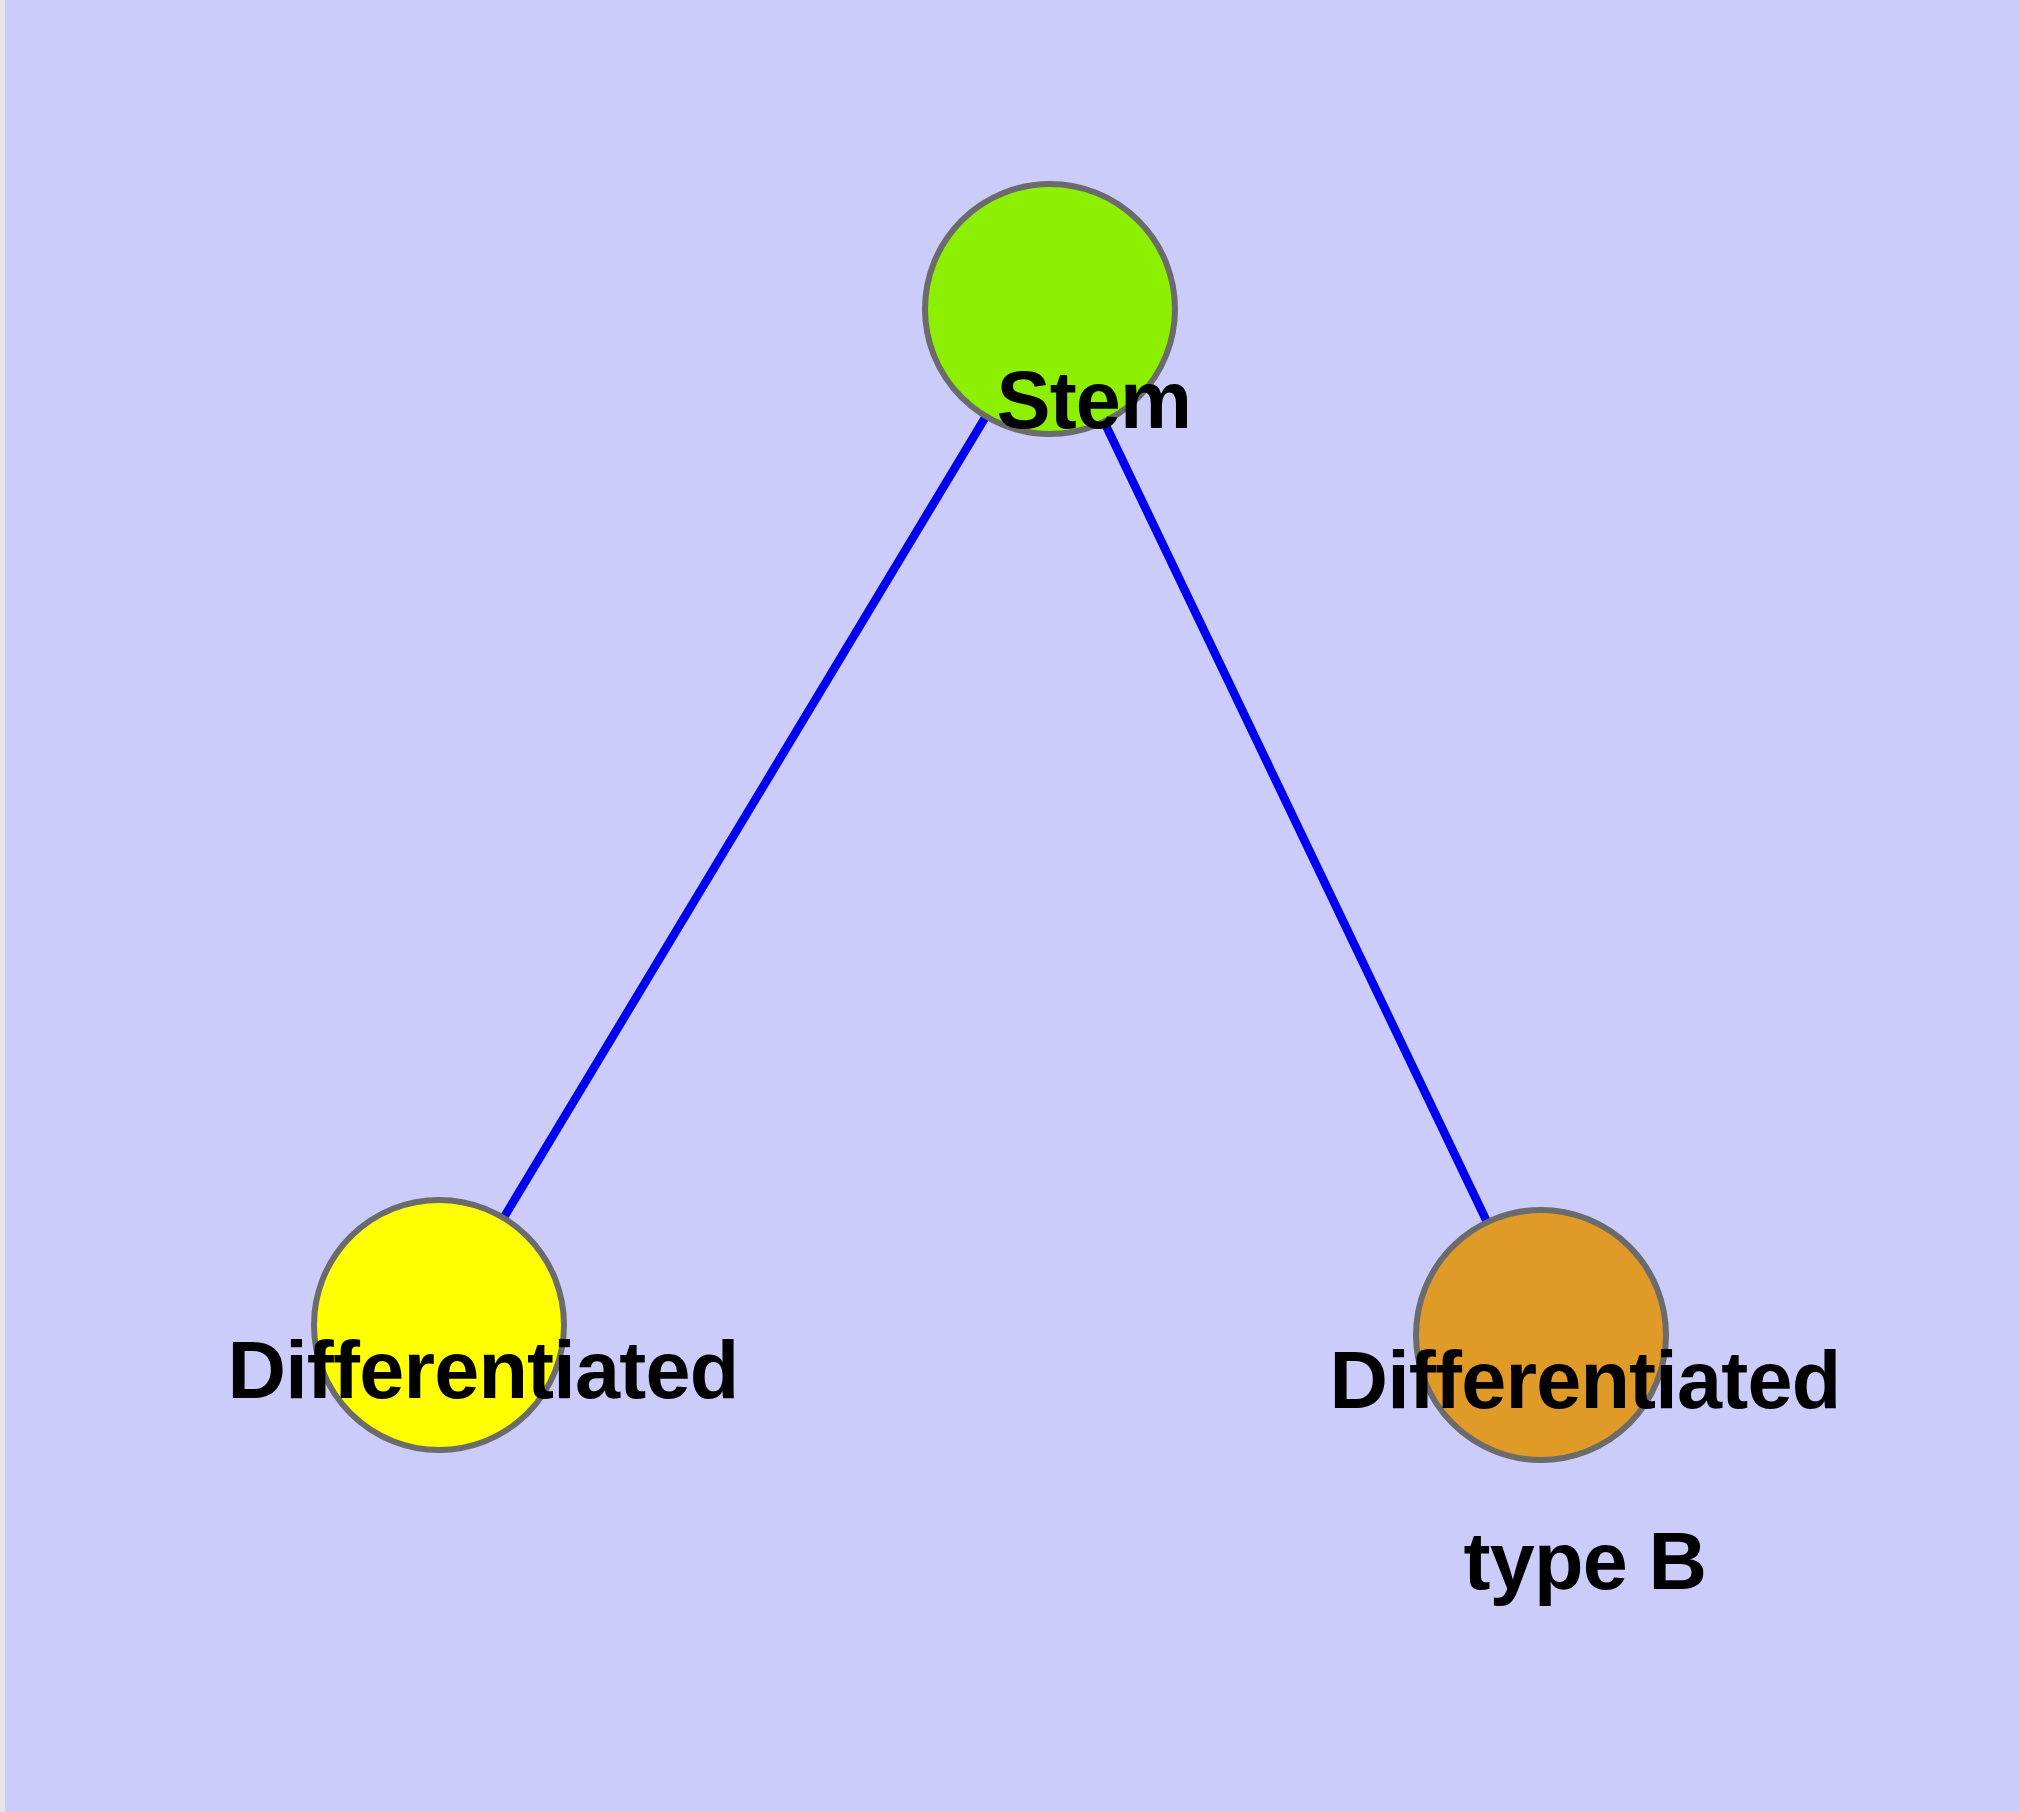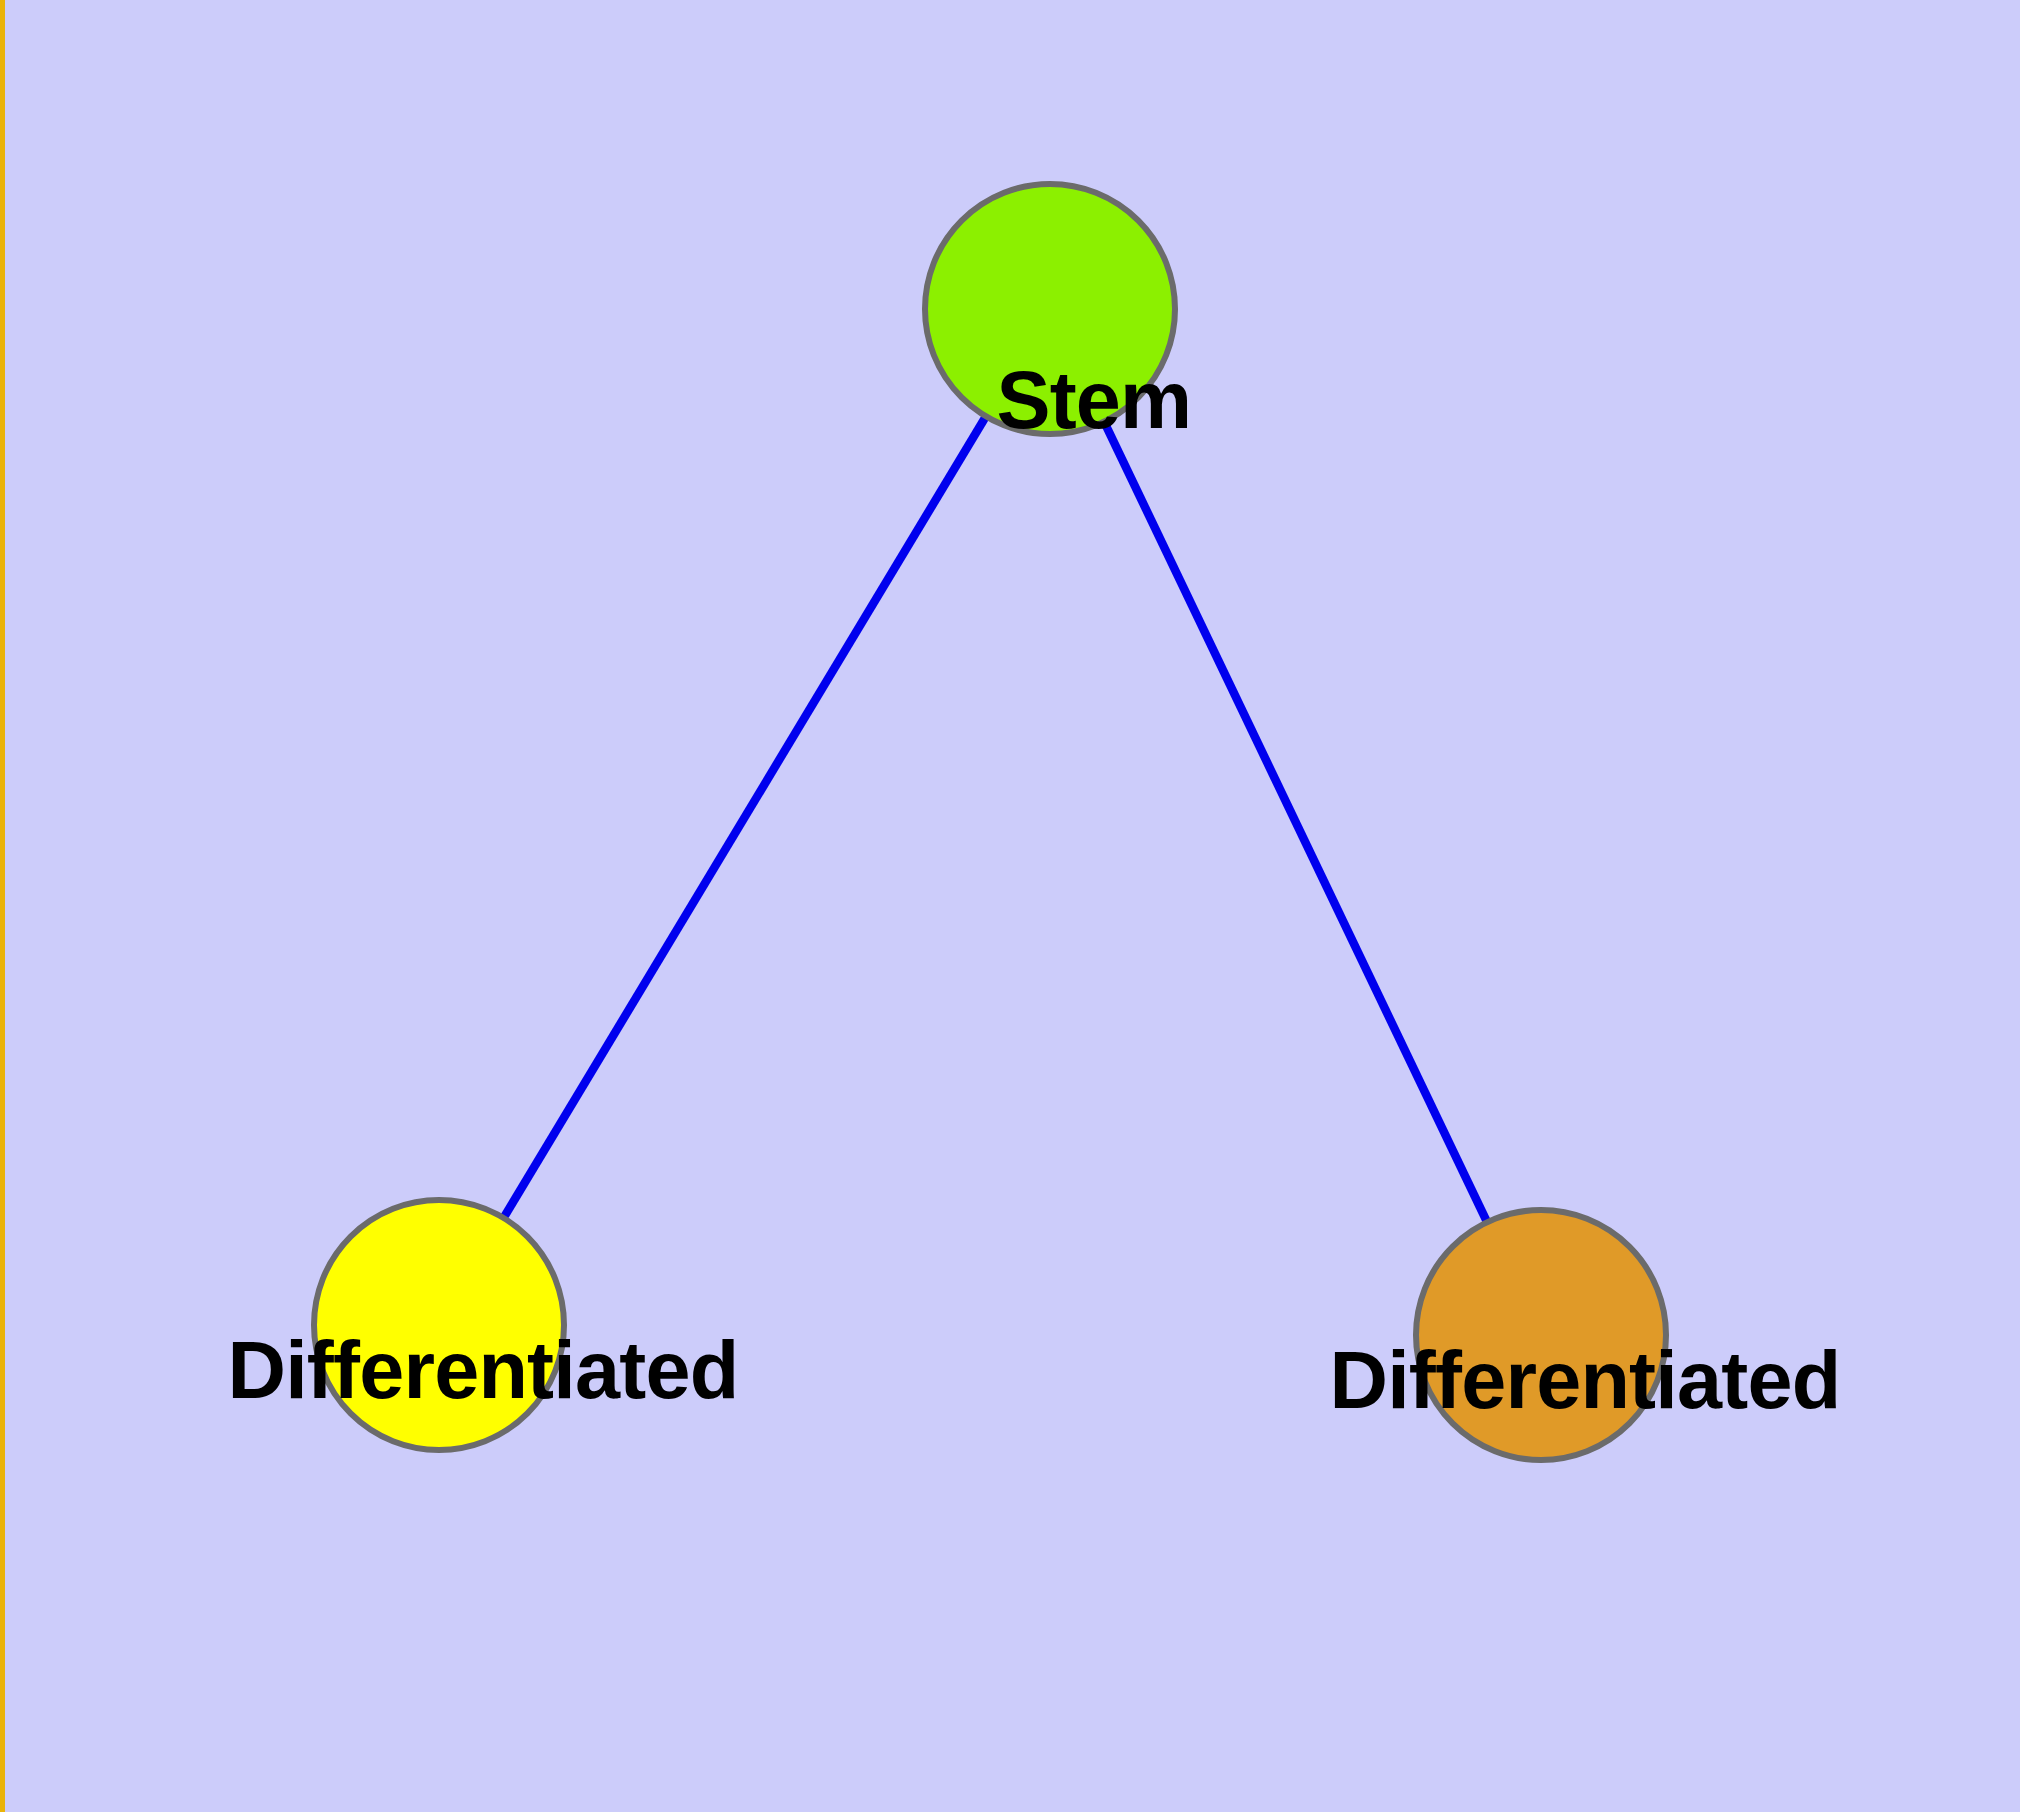--- a/index.html
+++ b/index.html
@@ -43,21 +43,21 @@
     font-weight: bold;
     line-height: 1.12;
     white-space: pre;
     letter-spacing: -0.8px;
     pointer-events: none;
   }
 </style>
 </head>
 <body>
 
-<div id="canvas" style="background: #eab308; width: 2021px; height: 1812px;">
+<div id="canvas" style="background: #e5e5e5; width: 2021px; height: 1812px;">
 
   <div id="plot-background" style="background: rgb(204, 204, 250);"></div>
 
   <svg id="edge-layer" viewBox="0 0 2384 2138" width="2021" height="1812" xmlns="http://www.w3.org/2000/svg">
     <line id="edge-stem-diff-a" x1="1239" y1="365" x2="518" y2="1563" stroke="#0000ee" stroke-width="10" stroke-linecap="butt"></line>
     <line id="edge-stem-diff-b" x1="1239" y1="365" x2="1818" y2="1575" stroke="#0000ee" stroke-width="10" stroke-linecap="butt"></line>
   </svg>
 
   <div class="node" id="node-stem" style="left: 922px; top: 181px; width: 256px; height: 256px; background: rgb(140, 240, 0); border-color: rgb(107, 107, 107); border-width: 6.8px;"></div>
   <div class="node" id="node-diff-a" style="left: 311px; top: 1197px; width: 256px; height: 256px; background: rgb(255, 255, 0); border-color: rgb(107, 107, 107); border-width: 6.8px;"></div>
@@ -66,16 +66,17 @@
   <div class="node-label" id="label-stem" style="font-size: 81px; color: rgb(0, 0, 0); width: 1187px; left: 457px; top: 264px;">
     <span>Stem</span>
   </div>
 
   <div class="node-label" id="label-diff-a" style="font-size: 81px; color: rgb(0, 0, 0); width: 1187px; left: -154px; top: 1234px;">
     <span>Differentiated</span><br>
   </div>
 
   <div class="node-label" id="label-diff-b" style="font-size: 81px; color: rgb(0, 0, 0); width: 1187px; left: 948px; top: 1244px;">
     <span>Differentiated</span><br>
+    <span>type B</span>
   </div>
 
 </div>
 
 
 </body></html>

